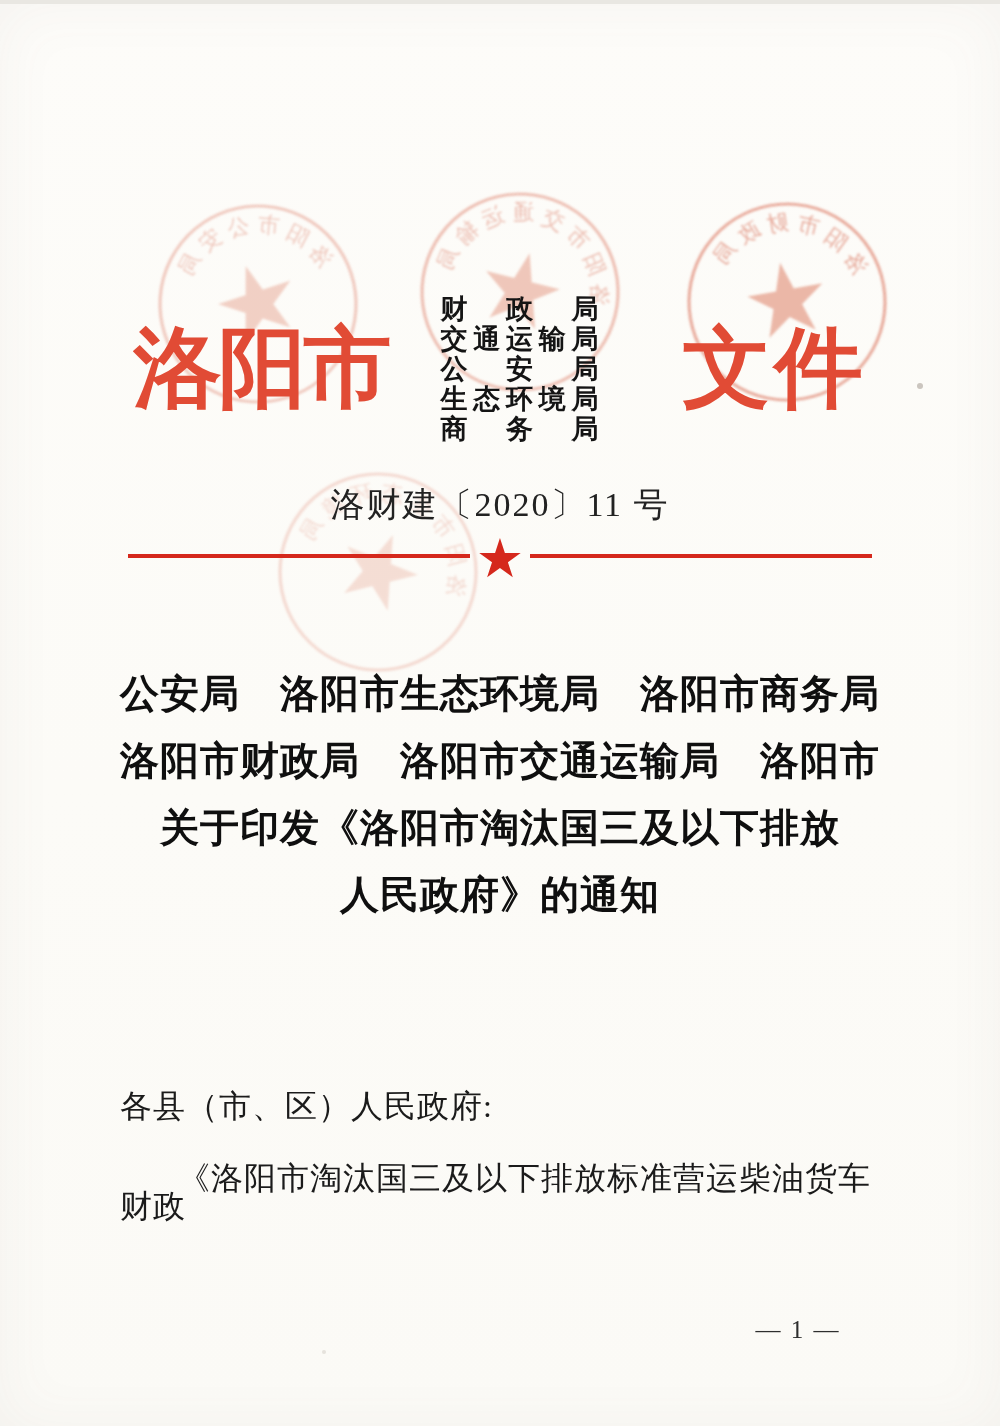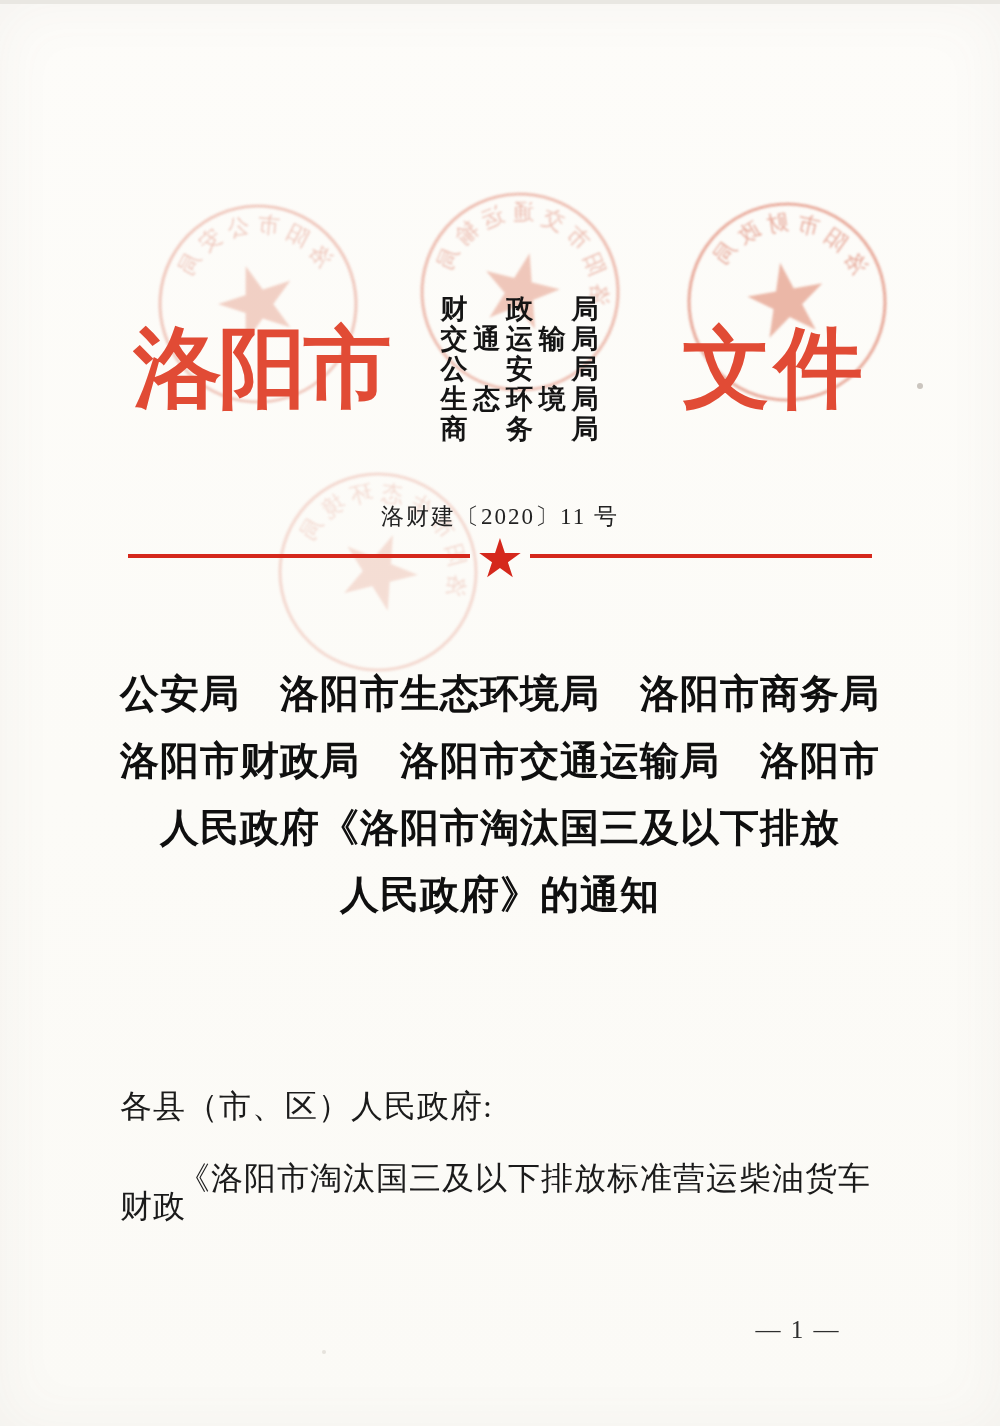--- a/index.html
+++ b/index.html
@@ -38,22 +38,22 @@
   .issuer-city { margin-right:52px; }
   .doc-type    { letter-spacing:4px; }
   .bureau-list { width:158px; margin-right:84px; }
   .bureau {
     font-size:27px; line-height:30px; font-weight:600; color:#141414;
     text-align:justify; text-align-last:justify; text-justify:inter-character;
   }
 
   
   .doc-number {
-    position:absolute; z-index:1; top:497px; left:0; width:100%;
-    text-align:center; font-size:23px; letter-spacing:2px; color:#222;
+    position:absolute; z-index:1; top:478px; left:0; width:100%;
+    text-align:center; font-size:34px; letter-spacing:2px; color:#222;
   }
   .rule-seg { position:absolute; z-index:1; top:550px; height:4px; background:#d5281c; }
   .rule-seg-left  { left:128px; width:342px; }
   .rule-seg-right { left:530px; width:342px; }
   .rule-star {
     position:absolute; z-index:1; left:468px; top:528px; width:64px;
     text-align:center; font-size:54px; line-height:1; color:#d5281c;
   }
 
   
@@ -141,21 +141,21 @@
 
   <div class="doc-number">洛财建〔2020〕11 号</div>
 
   <div class="rule-seg rule-seg-left"></div>
   <div class="rule-star">★</div>
   <div class="rule-seg rule-seg-right"></div>
 
   <h1 class="title-block" style="margin:0; font-weight:700;">
     <div class="title-line">公安局　洛阳市生态环境局　洛阳市商务局</div>
     <div class="title-line">洛阳市财政局　洛阳市交通运输局　洛阳市</div>
-    <div class="title-line">人民政府《洛阳市淘汰国三及以下排放</div>
+    <div class="title-line">关于印发《洛阳市淘汰国三及以下排放</div>
     <div class="title-line">人民政府》的通知</div>
   </h1>
 
   <section class="body-text">
     <p class="salutation">各县（市、区）人民政府:</p>
     <p class="para-indent">《洛阳市淘汰国三及以下排放标准营运柴油货车财政</p>
   </section>
 
   <footer>
     <span class="page-number">— 1 —</span>

